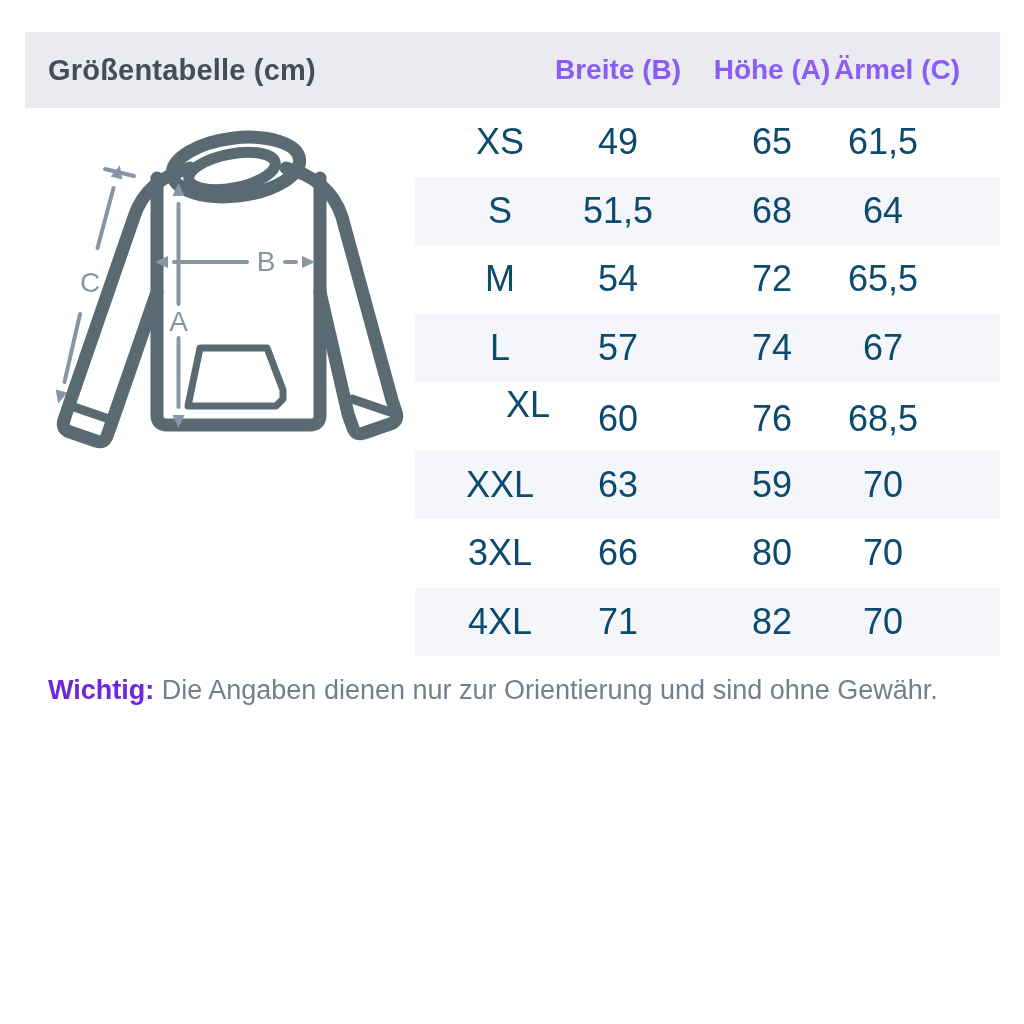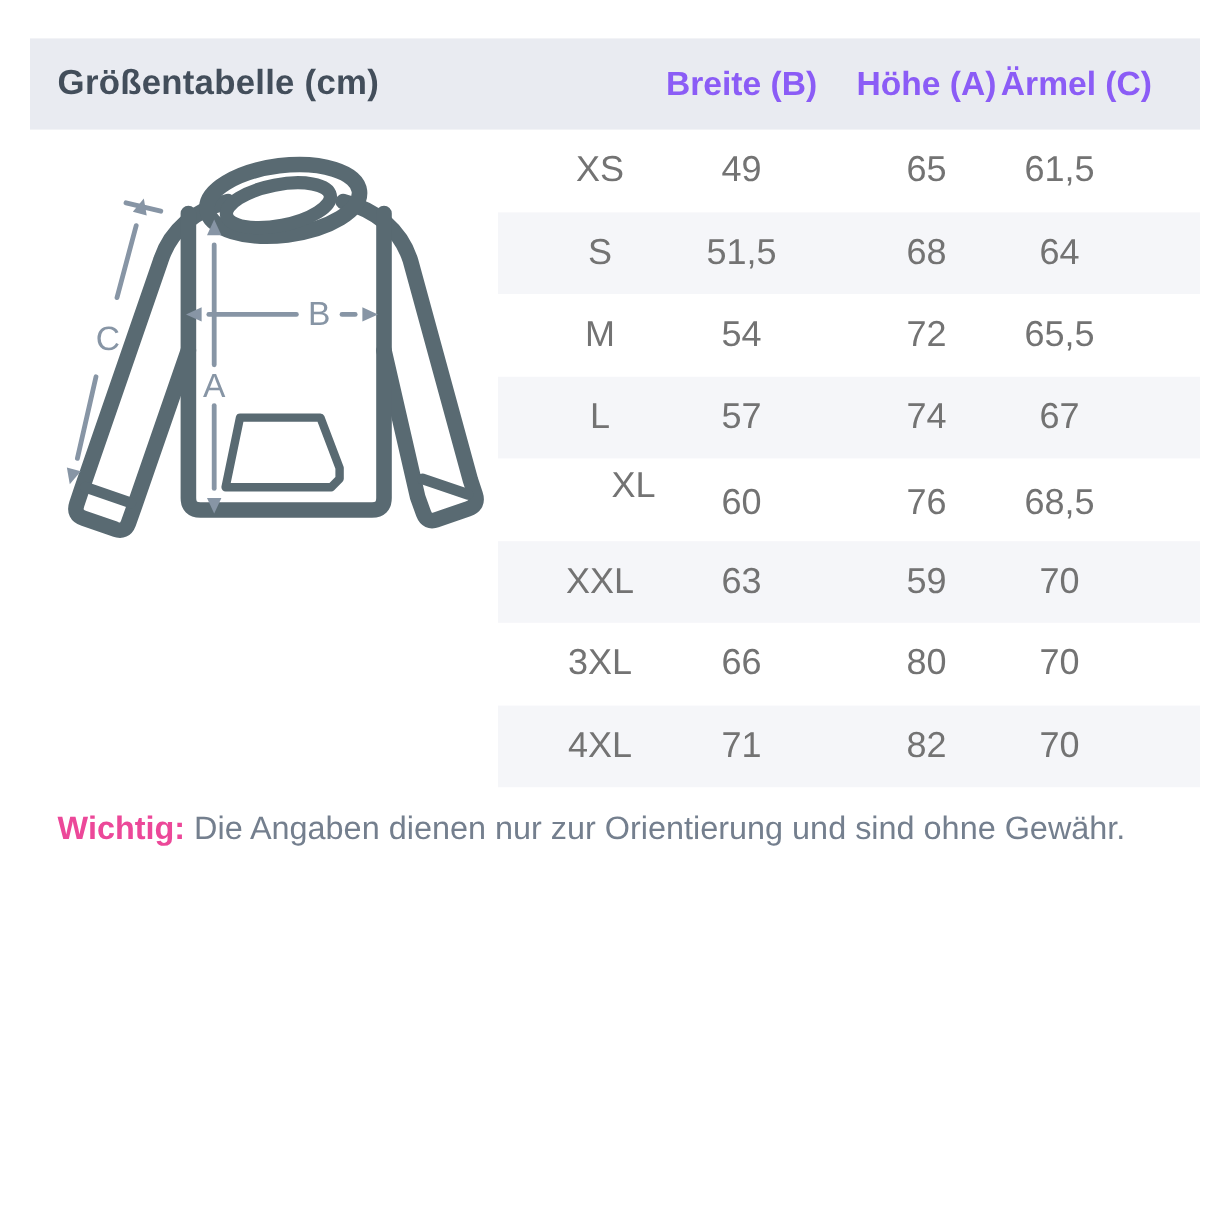--- a/index.html
+++ b/index.html
@@ -18,34 +18,34 @@
   .col-head{
     position:absolute;top:50%;transform:translate(-50%,-50%);
     font-size:28px;font-weight:bold;color:#8b5cf6;white-space:nowrap;
   }
   .ch1{left:593px}.ch2{left:747px}.ch3{left:872px}
   .size-table{position:absolute;left:415px;top:108px;width:585px;}
   .row{position:relative;height:68.5px;}
   .row.alt{background:#f5f6f9;}
   .cell{
     position:absolute;top:50%;transform:translate(-50%,-50%);
-    font-size:30px;color:#737373;white-space:nowrap;
+    font-size:36px;color:#0c4a6e;white-space:nowrap;
   }
   .c1{left:85px}.c2{left:203px}.c3{left:357px}.c4{left:468px}
   .row.xl .c1{top:calc(50% - 11px);margin-left:28px;}
   .row.xl .c2,.row.xl .c3,.row.xl .c4{top:calc(50% + 3px);text-align:right;}
   .hoodie{position:absolute;left:40px;top:118px;width:365px;height:348px;}
   .mlabel{
     font-family:"Liberation Sans",sans-serif;font-size:28px;fill:#8795a5;
   }
   .footnote{
     position:absolute;left:48px;top:670px;width:930px;
     font-size:27px;line-height:41px;color:#747f8e;
   }
-  .footnote b{font-weight:bold;color:#ec4899;}
+  .footnote b{font-weight:bold;color:#6d28d9;}
 </style>
 </head>
 <body>
 
 <div class="canvas">
 
   <div class="header-bar">
     <span class="title">Größentabelle (cm)</span>
     <span class="col-head ch1">Breite (B)</span>
     <span class="col-head ch2">Höhe (A)</span>

